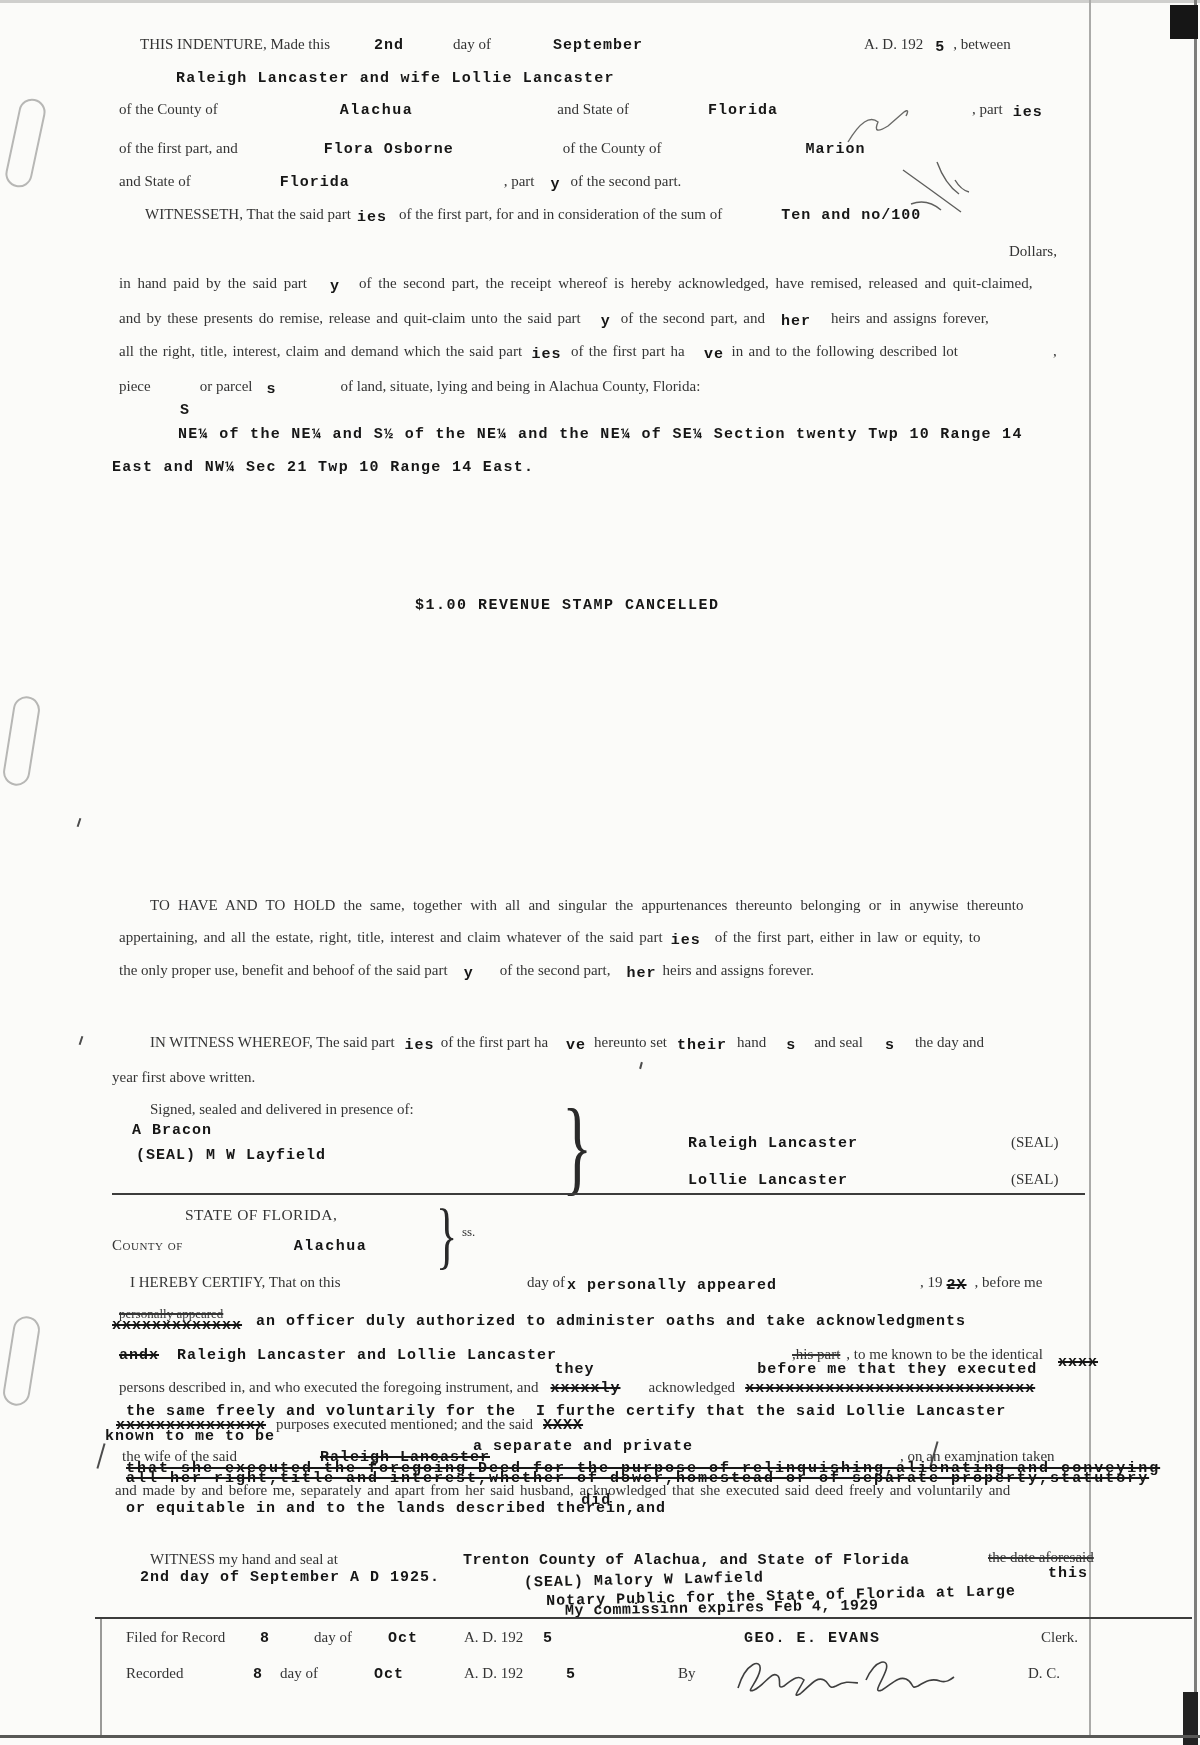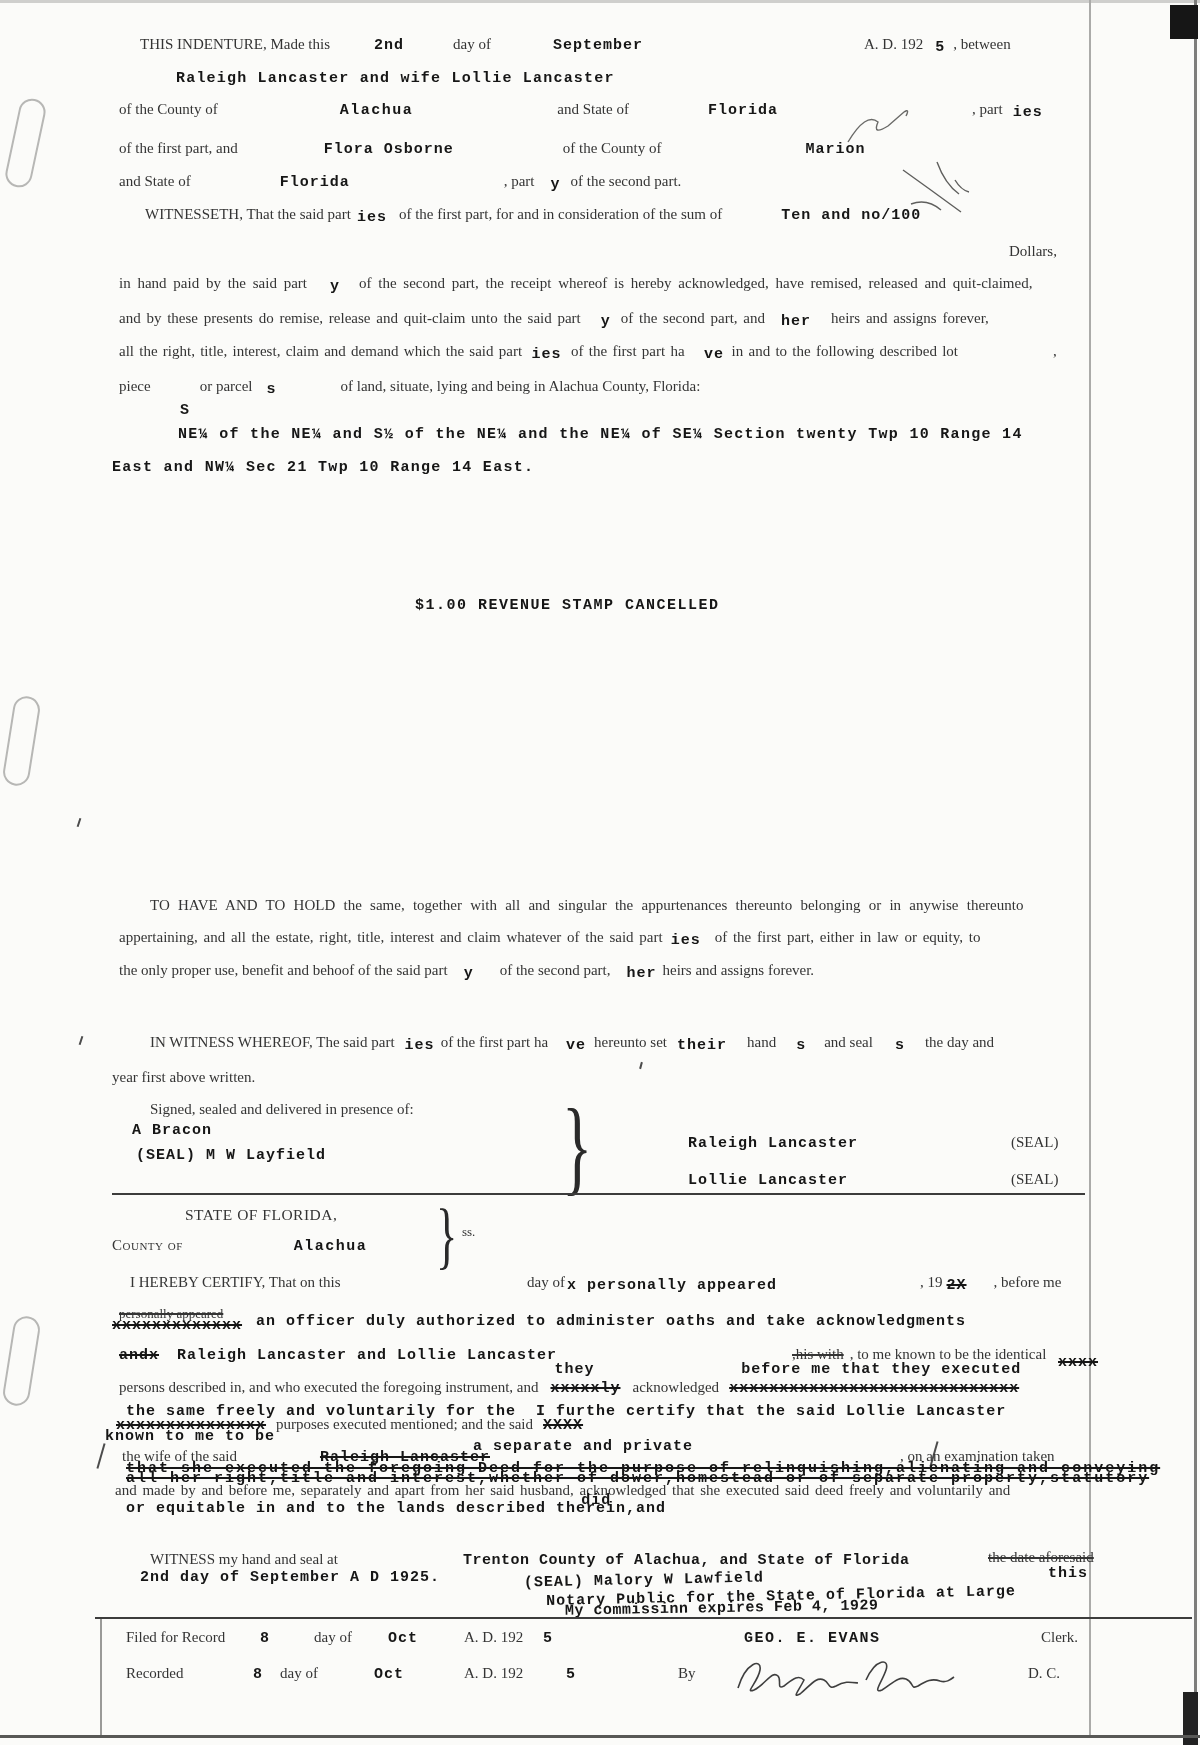--- a/index.html
+++ b/index.html
@@ -157,21 +157,21 @@
     <span class="f" style="margin-left:2px">heirs and assigns forever.</span>
   </div>
 
   <div class="ln" style="left:150px;top:1033px">
     <span class="f">IN WITNESS WHEREOF, The said part</span>
     <span class="t lo" style="margin-left:6px">ies</span>
     <span class="f" style="margin-left:2px">of the first part ha</span>
     <span class="t lo" style="margin-left:14px">ve</span>
     <span class="f" style="margin-left:4px">hereunto set</span>
     <span class="t lo" style="margin-left:6px">their</span>
-    <span class="f" style="margin-left:16px">hand</span>
+    <span class="f" style="margin-left:6px">hand</span>
     <span class="t lo" style="margin-left:16px">s</span>
     <span class="f" style="margin-left:14px">and seal</span>
     <span class="t lo" style="margin-left:18px">s</span>
     <span class="f" style="margin-left:16px">the day and</span>
   </div>
   <div class="ln" style="left:112px;top:1068px">
     <span class="f">year first above written.</span>
   </div>
 
   <div class="ln" style="left:150px;top:1100px">
@@ -209,52 +209,52 @@
   <div class="ln" style="left:130px;top:1273px">
     <span class="f">I HEREBY CERTIFY, That on this</span>
   </div>
   <div class="ln" style="left:527px;top:1273px">
     <span class="f">day of</span>
     <span class="t lo" style="margin-left:-2px">x personally appeared</span>
   </div>
   <div class="ln" style="left:920px;top:1273px">
     <span class="f">, 19</span>
     <span class="t st lo">2X</span>
-    <span class="f" style="margin-left:23px">, before me</span>
+    <span class="f" style="margin-left:4px">, before me</span>
   </div>
 
   <div class="ln" style="left:119px;top:1304px">
     <span class="f fs st">personally appeared</span>
   </div>
   <div class="ln" style="left:112px;top:1315px">
     <span class="t st">xxxxxxxxxxxxx</span>
   </div>
   <div class="ln" style="left:256px;top:1311px">
     <span class="t">an officer duly authorized to administer oaths and take acknowledgments</span>
   </div>
 
   <div class="ln" style="left:119px;top:1345px">
     <span class="t st">andx</span>
     <span class="t" style="margin-left:14px">Raleigh Lancaster and Lollie Lancaster</span>
   </div>
   <div class="ln" style="left:792px;top:1345px">
-    <span class="f st">,his with</span>
+    <span class="f st">,his part</span>
     <span class="f" style="margin-left:2px">, to me known to be the identical</span>
   </div>
   <div class="ln" style="left:1058px;top:1352px">
     <span class="t st">xxxx</span>
   </div>
 
   <div class="ln" style="left:119px;top:1378px">
     <span class="f">persons described in, and who executed the foregoing instrument, and</span>
     <span class="rel" style="margin-left:8px">
       <span class="t st">xxxxxly</span>
       <span class="t abv">they</span>
     </span>
-    <span class="f" style="margin-left:8px">acknowledged</span>
+    <span class="f" style="margin-left:24px">acknowledged</span>
     <span class="rel" style="margin-left:6px">
       <span class="t st">xxxxxxxxxxxxxxxxxxxxxxxxxxxxx</span>
       <span class="t abv" style="left:12px">before me that they executed</span>
     </span>
   </div>
 
   <div class="ln" style="left:126px;top:1401px">
     <span class="t">the same freely and voluntarily for the</span>
     <span class="t" style="margin-left:16px">I furthe certify that the said Lollie Lancaster</span>
   </div>

